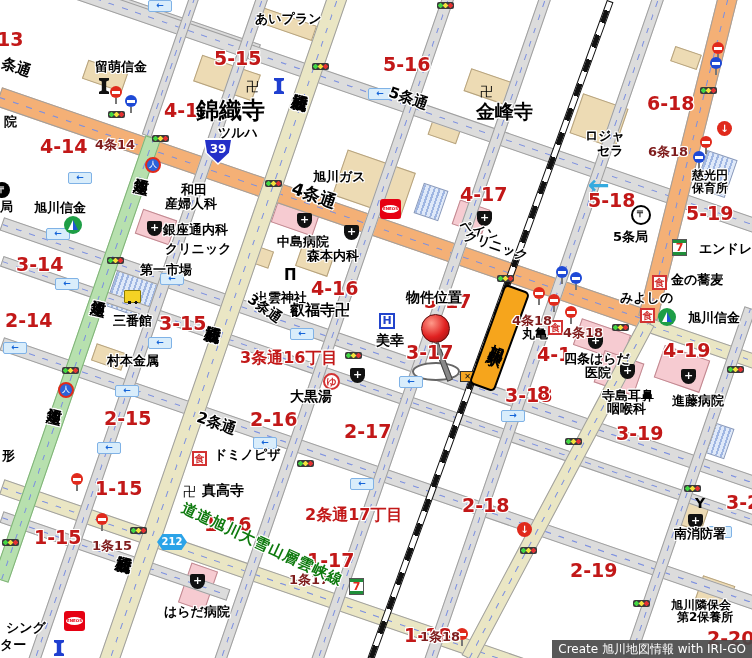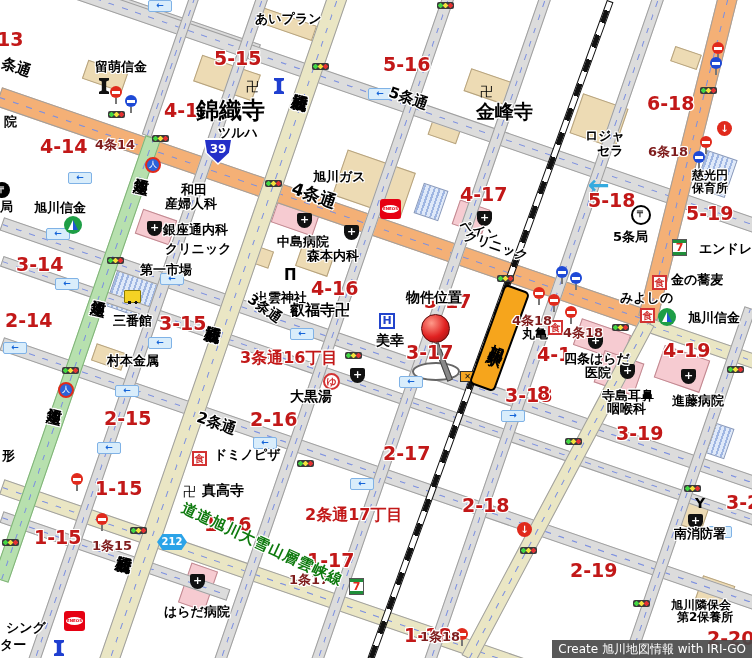--- a/index.html
+++ b/index.html
@@ -179,21 +179,21 @@
     <div class="lb red" style="left: 311px; top: 279px;">4-16</div>
     <div class="lb red" style="left: 424px; top: 292px;">3-17</div>
     <div class="lb red" style="left: 406px; top: 343px;">3-17</div>
     <div class="lb red" style="left: 505px; top: 386px;">3-18</div>
     <div class="lb red" style="left: 616px; top: 424px;">3-19</div>
     <div class="lb red" style="left: 663px; top: 341px;">4-19</div>
     <div class="lb red" style="left: 537px; top: 345px;">4-1</div>
     <div class="lb red" style="left: 537px; top: 384px;">8</div>
     <div class="lb red" style="left: 104px; top: 409px;">2-15</div>
     <div class="lb red" style="left: 250px; top: 410px;">2-16</div>
-    <div class="lb red" style="left: 344px; top: 444px; margin-left: 39px;">2-17</div>
+    <div class="lb red" style="left: 344px; top: 422px;">2-17</div>
     <div class="lb red" style="left: 462px; top: 496px;">2-18</div>
     <div class="lb red" style="left: 95px; top: 479px;">1-15</div>
     <div class="lb red" style="left: 34px; top: 528px;">1-15</div>
     <div class="lb red" style="left: 204px; top: 515px;">1-16</div>
     <div class="lb red" style="left: 307px; top: 551px;">1-17</div>
     <div class="lb red" style="left: 404px; top: 598px; margin-top: 28px;">1-18</div>
     <div class="lb red" style="left: 570px; top: 561px;">2-19</div>
     <div class="lb red" style="left: 707px; top: 629px;">2-20</div>
     <div class="lb red" style="left: 726px; top: 493px;">3-20</div>
     <div class="lb red" style="font-size: 16px; left: 240px; top: 350px;">3条通16丁目</div>

